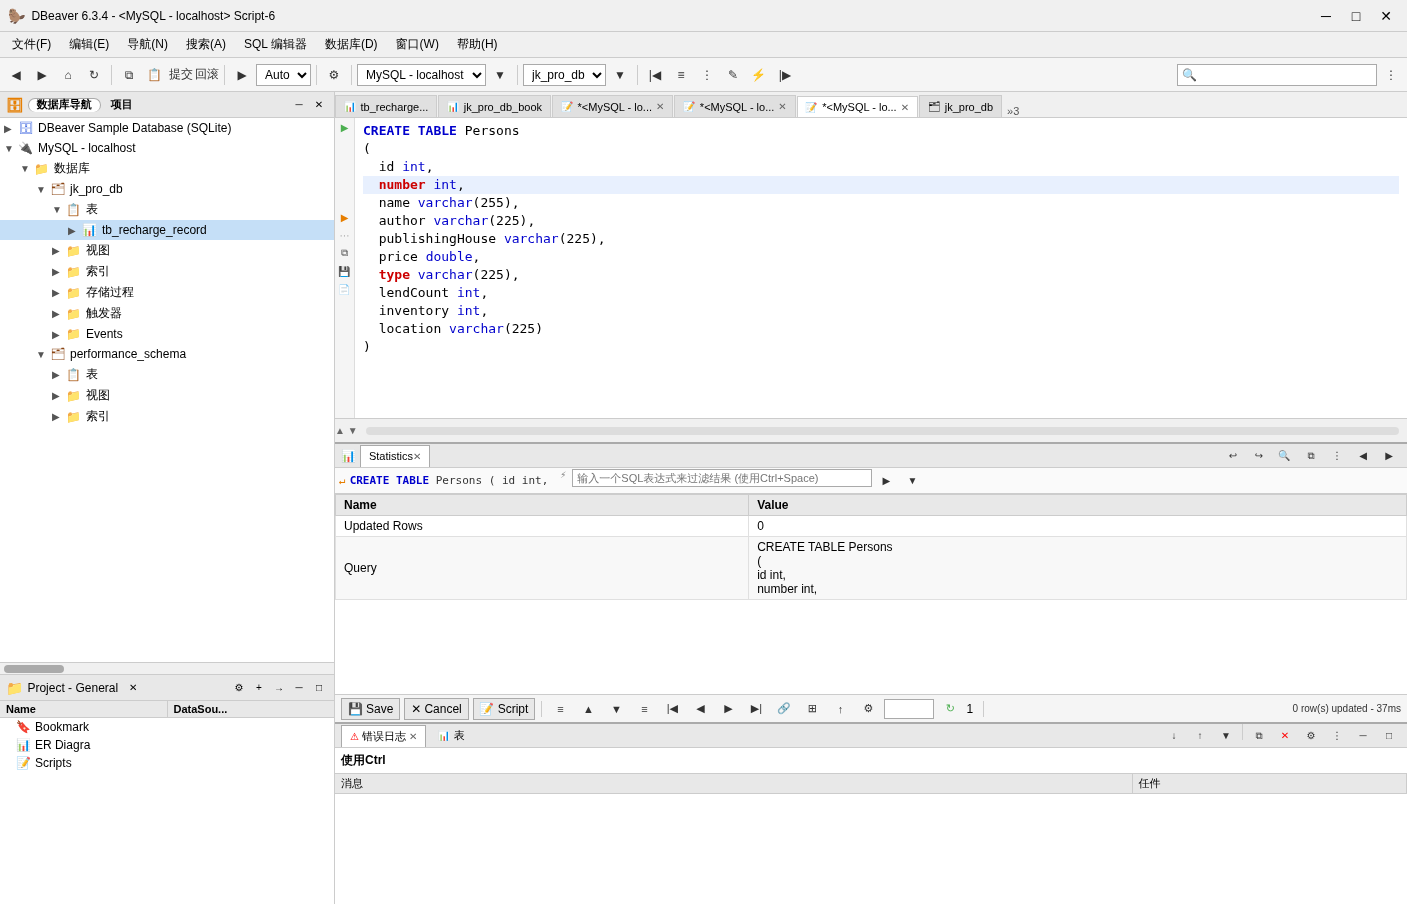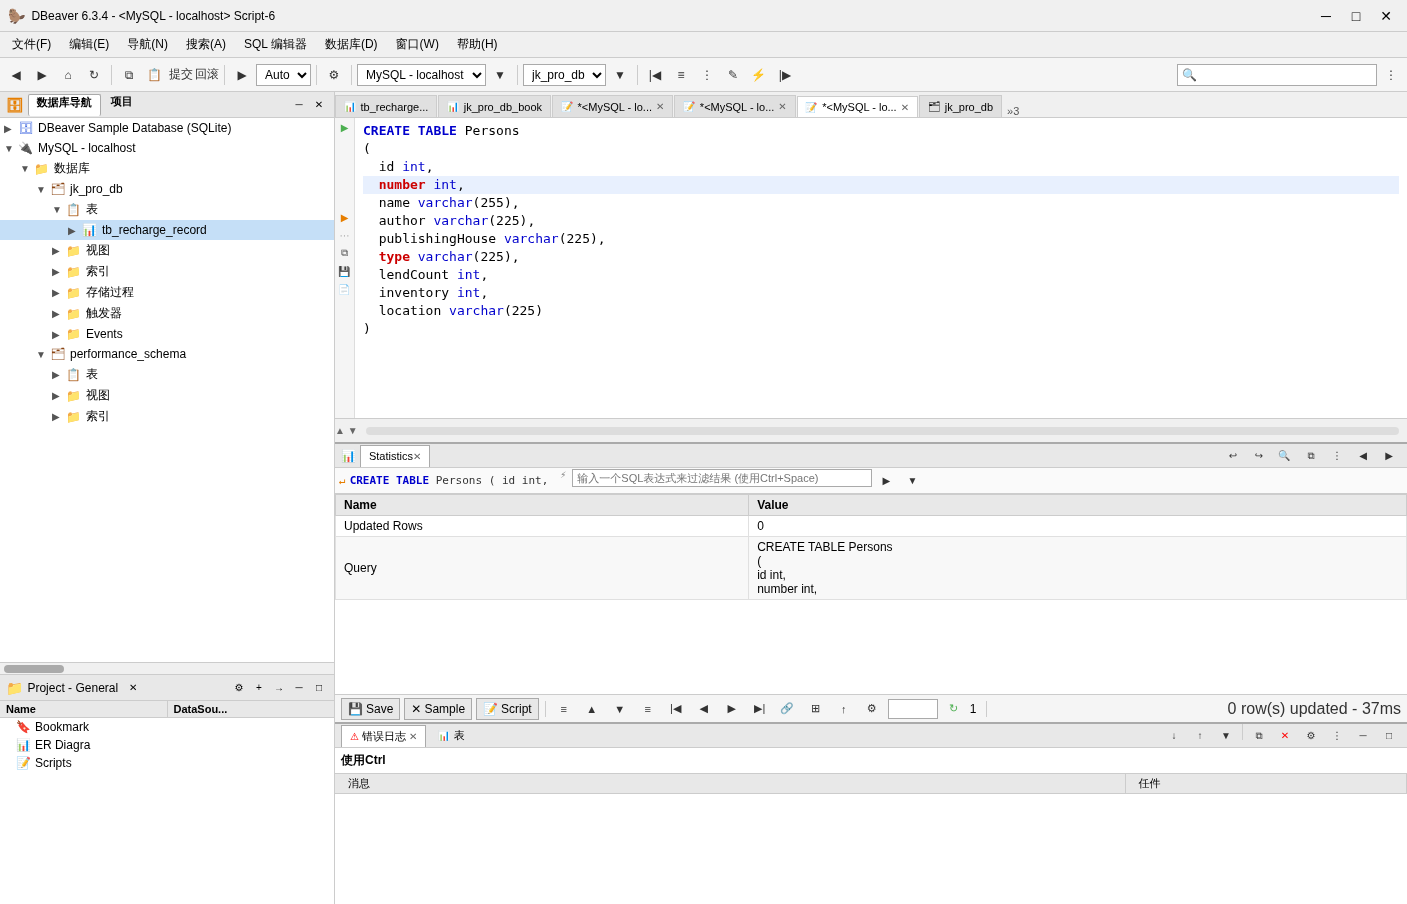--- a/index.html
+++ b/index.html
@@ -87,25 +87,25 @@
       padding: 0 6px;
       border-bottom: 1px solid #ccc;
       font-size: 12px;
       font-weight: bold;
       gap: 4px;
     }
     .panel-header-icon { color: #e67e00; font-size: 14px; }
     .panel-header-tabs { display: flex; gap: 2px; flex: 1; }
     .panel-tab {
       padding: 0 8px;
-      height: 22px;
-      display: flex;
-      align-items: flex-start;
+      height: 14px;
+      display: flex;
+      align-items: flex-end;
       cursor: pointer;
-      border-radius: 2px;
+      border-radius: 7px;
       font-size: 11px;
     }
     .panel-tab.active { background: #fff; border: 1px solid #aaa; border-bottom: none; }
     .panel-controls { display: flex; gap: 2px; margin-left: auto; }
     .panel-btn { width: 18px; height: 18px; border: none; background: transparent; cursor: pointer; font-size: 10px; display: flex; align-items: center; justify-content: center; }
     
     
     .nav-search {
       padding: 4px 6px;
       border-bottom: 1px solid #ccc;
@@ -340,21 +340,21 @@
       font-size: 12px;
       display: flex;
       align-items: center;
       gap: 3px;
     }
     .bottom-sep { width: 1px; height: 16px; background: #ccc; margin: 0 2px; }
     .bottom-input {
       width: 50px; height: 20px; border: 1px solid #aaa;
       padding: 0 4px; font-size: 12px; text-align: center;
     }
-    .bottom-status { margin-left: auto; font-size: 16px; color: #333; }
+    .bottom-status { margin-left: auto; font-size: 10px; color: #333; }
     
     
     .error-panel {
       height: 120px;
       border-top: 2px solid #aaa;
       display: flex;
       flex-direction: column;
     }
     .error-header {
       background: #e8e8e8;
@@ -387,21 +387,21 @@
       padding: 0 4px;
       font-size: 12px;
       margin: 2px 4px;
     }
     .error-columns {
       display: flex;
       background: #e8e8e8;
       border-bottom: 1px solid #ccc;
       font-size: 11px;
     }
-    .error-col { padding: 2px 13px; border-right: 1px solid #ccc; }
+    .error-col { padding: 2px 6px; border-right: 1px solid #ccc; }
     
     .stats-sql-snippet {
       overflow: hidden;
       text-overflow: ellipsis;
       white-space: nowrap;
       max-width: 500px;
     }
   </style>
 </head>
 <body>
@@ -666,20 +666,21 @@
       </div>
 
       <div class="code-content">
         <div class="code-line"><span class="kw">CREATE TABLE</span> Persons</div>
         <div class="code-line">(</div>
         <div class="code-line">  id <span class="type">int</span>,</div>
         <div class="code-line highlighted">  <span class="kw2">number</span> <span class="type">int</span>,</div>
         <div class="code-line">  name <span class="type">varchar</span>(255),</div>
         <div class="code-line">  author <span class="type">varchar</span>(225),</div>
         <div class="code-line">  publishingHouse <span class="type">varchar</span>(225),</div>
+        <div class="code-line">  price <span class="type">double</span>,</div>
         <div class="code-line">  <span class="kw2">type</span> <span class="type">varchar</span>(225),</div>
         <div class="code-line">  lendCount <span class="type">int</span>,</div>
         <div class="code-line">  inventory <span class="type">int</span>,</div>
         <div class="code-line">  location <span class="type">varchar</span>(225)</div>
         <div class="code-line">)</div>
       </div>
     </div>
 
     <div style="height: 24px; background: #f0f0f0; border-top: 1px solid #ccc; display: flex; align-items: center; justify-content: center;">
       <span style="font-size: 10px; color: #666;">▲ ▼</span>
@@ -743,21 +744,21 @@
         </table>
       </div>
 
       <div class="stats-bottom">
         <button class="bottom-btn">
           <span>💾</span>
           <span>Save</span>
         </button>
         <button class="bottom-btn">
           <span>✕</span>
-          <span>Sample</span>
+          <span>Cancel</span>
         </button>
         <button class="bottom-btn">
           <span>📝</span>
           <span>Script</span>
         </button>
         <div class="bottom-sep"></div>
         <button class="toolbar-btn" style="font-size: 11px;">≡</button>
         <button class="toolbar-btn" style="font-size: 11px;">▲</button>
         <button class="toolbar-btn" style="font-size: 11px;">▼</button>
         <button class="toolbar-btn" style="font-size: 11px;">≡</button>

